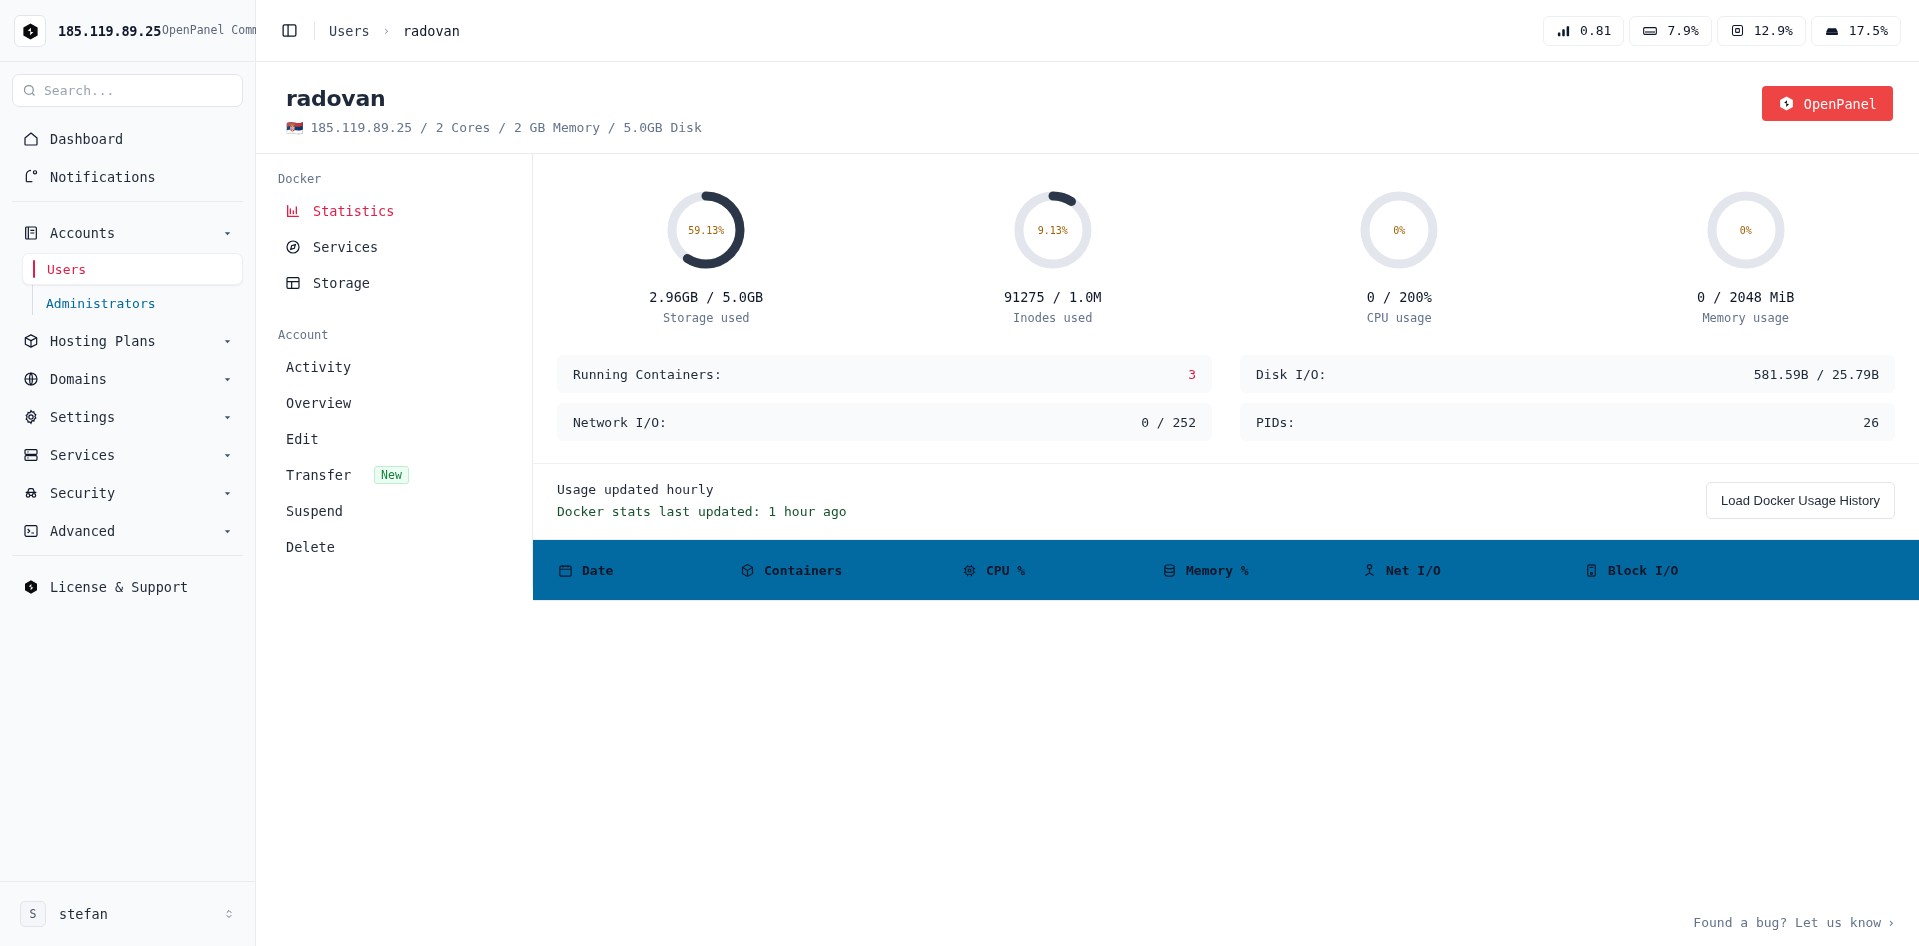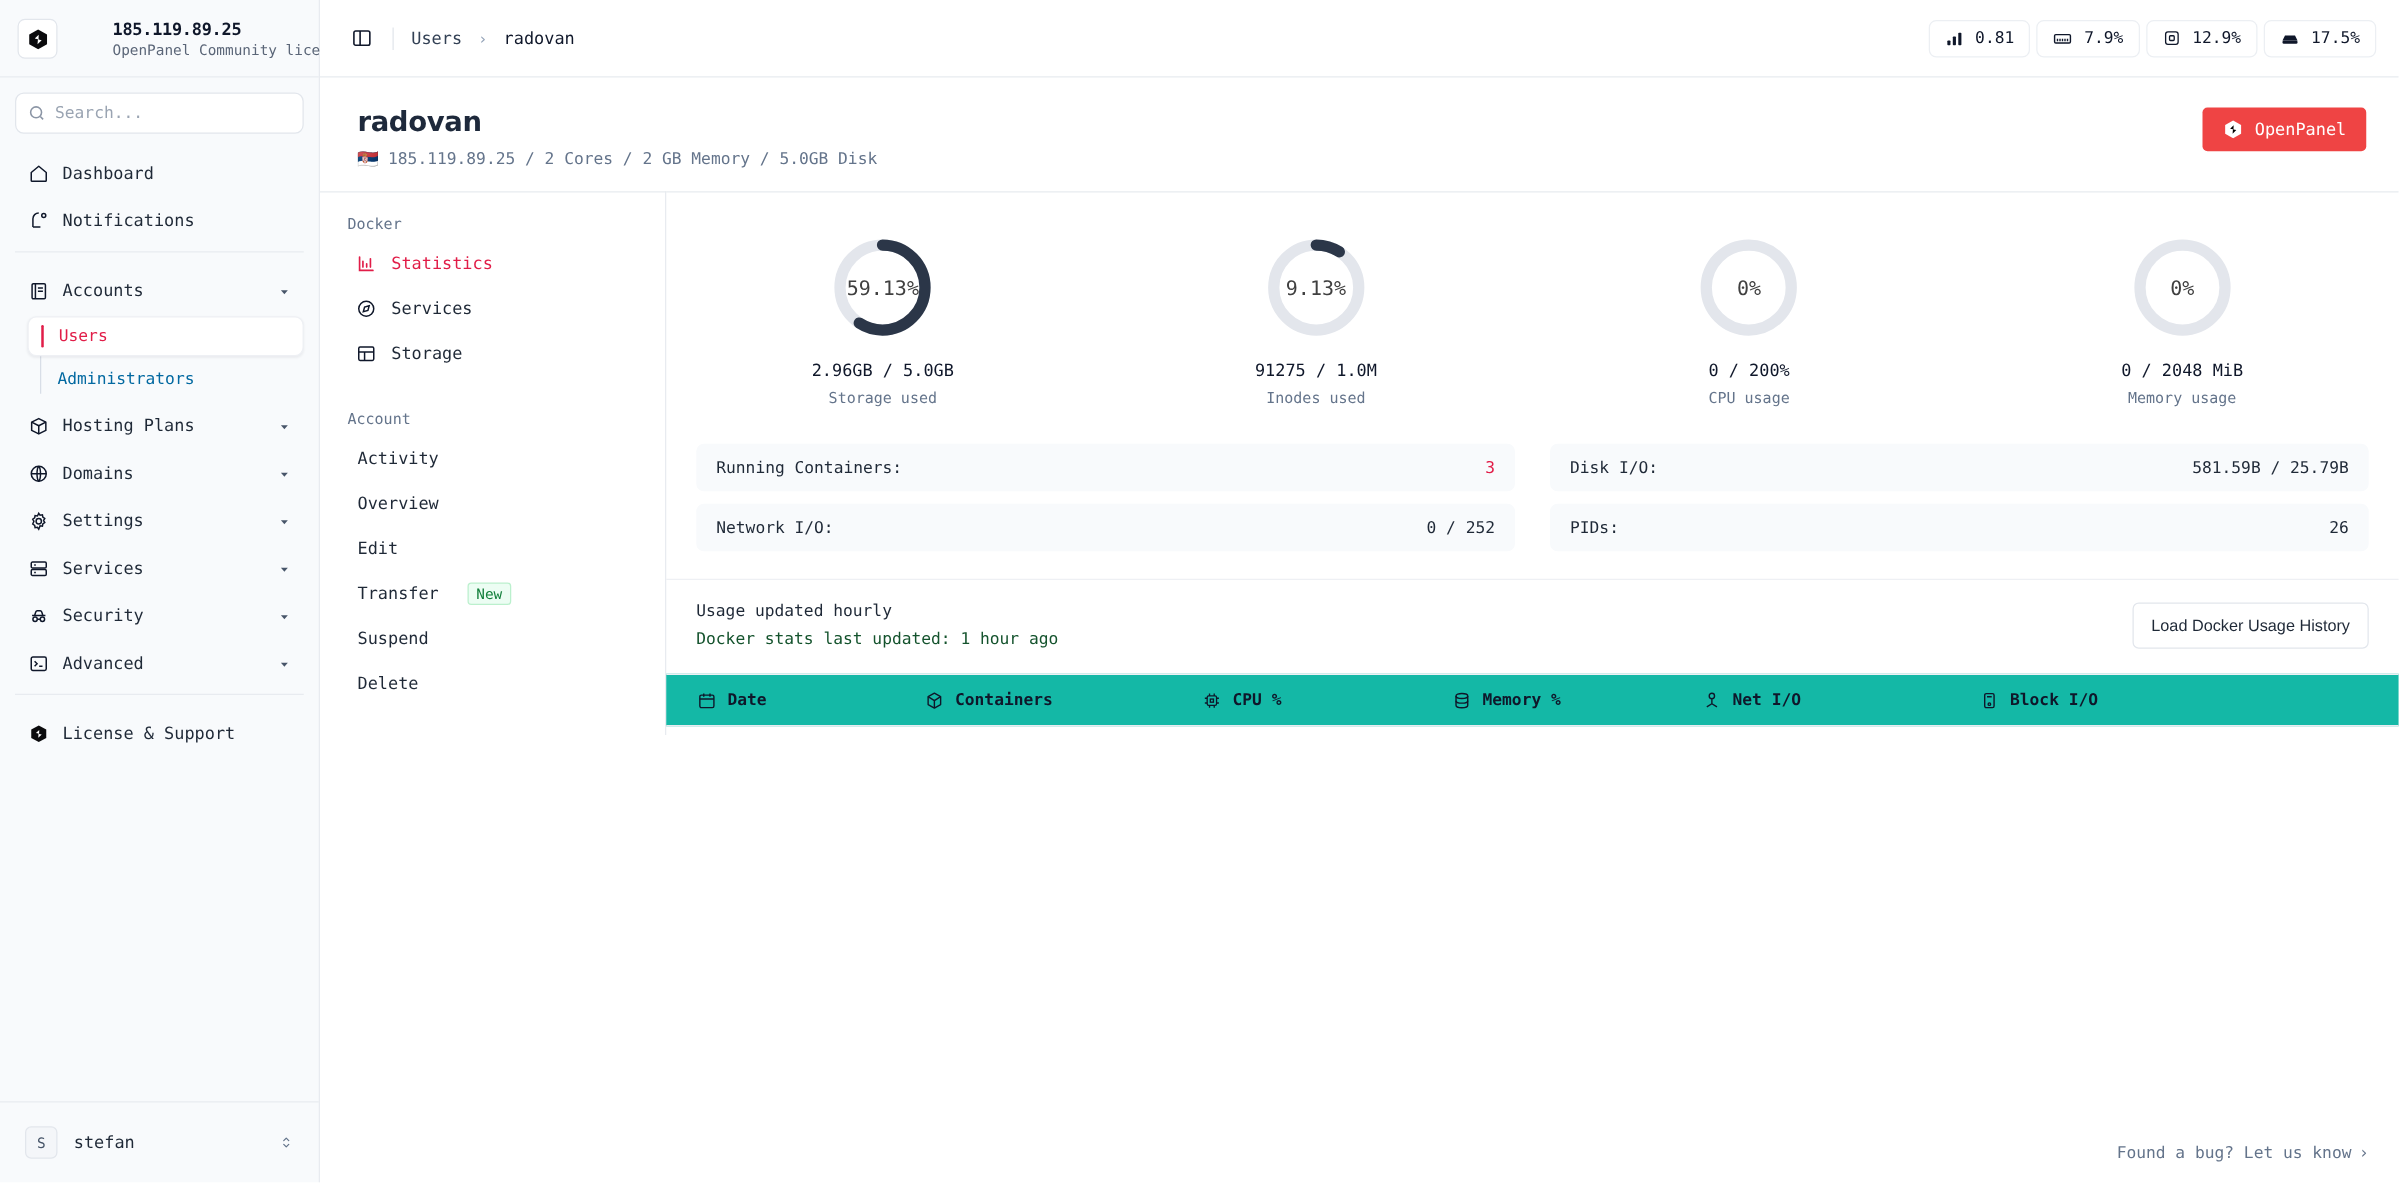--- a/index.html
+++ b/index.html
@@ -23,21 +23,21 @@
     display: flex; align-items: center; gap: 12px;
     padding: 13px 14px 12px 14px;
     border-bottom: 1px solid #e8ebf0;
     height: 62px;
   }
   .brand-logo {
     width: 32px; height: 32px; flex: 0 0 32px;
     background: #ffffff; border: 1px solid #e2e6ec; border-radius: 6px;
     display: flex; align-items: center; justify-content: center;
   }
-  .brand-txt { display: flex; flex-direction: column; gap: 1px; min-width: 0; margin-left: 32px; }
+  .brand-txt { display: flex; gap: 1px; min-width: 0; }
   .brand-ip { font-size: 13.5px; font-weight: 700; color: #0f172a; letter-spacing: -0.2px; }
   .brand-lic { font-size: 11.5px; color: #5b6678; white-space: nowrap; }
 
   .sb-search-wrap { padding: 12px 12px 8px 12px; }
   .sb-search {
     display: flex; align-items: center; gap: 7px;
     background: #ffffff; border: 1px solid #e2e6ec; border-radius: 7px;
     height: 33px; padding: 0 9px;
   }
   .sb-search input {
@@ -153,21 +153,21 @@
     border: 1px solid #bbf0cd; border-radius: 3px; padding: 1px 6px; margin-left: 11px;
   }
 
   
   .panel { flex: 1 1 auto; min-width: 0; border-top: 1px solid #e8ebf0; }
   .donuts { display: flex; padding: 34px 0 8px 0; }
   .donut-cell { flex: 1 1 0; display: flex; flex-direction: column; align-items: center; }
   .donut { position: relative; width: 84px; height: 84px; }
   .donut .pct {
     position: absolute; inset: 0; display: flex; align-items: center; justify-content: center;
-    font-size: 16px; color: #404040;
+    font-size: 10px; color: #a16207;
   }
   .donut-val { margin-top: 17px; font-size: 13.5px; color: #0f172a; }
   .donut-lbl { margin-top: 6px; font-size: 12px; color: #64748b; }
 
   .kv-grid { padding: 22px 24px 0 24px; }
   .kv-row { display: flex; gap: 28px; margin-bottom: 10px; }
   .kv {
     flex: 1 1 0; display: flex; align-items: center;
     background: #f8fafc; border-radius: 6px; height: 38px; padding: 0 16px;
     font-size: 13px; color: #1f2937;
@@ -183,21 +183,21 @@
   .usage-txt { display: flex; flex-direction: column; gap: 7px; }
   .usage-1 { font-size: 13px; color: #1f2937; }
   .usage-2 { font-size: 13px; color: #14532d; }
   .btn-history {
     margin-left: auto; background: #ffffff; border: 1px solid #e2e6ec;
     border-radius: 5px; padding: 10px 14px; font-size: 13px; color: #1f2937; cursor: pointer;
   }
 
   .thead {
     display: flex; align-items: center; border-top: 1px solid #eef0f4;
-    height: 42px; padding: 0 24px; background: #14b8a6;
+    height: 62px; padding: 0 24px; background: #0369a1;
   }
   .th { display: flex; align-items: center; gap: 9px; font-size: 13px; font-weight: 700; color: #0f172a; }
   .th .ico { width: 16px; height: 16px; display: flex; align-items: center; justify-content: center; }
   .th.c0 { width: 182px; } .th.c1 { width: 222px; } .th.c2 { width: 200px; }
   .th.c3 { width: 200px; } .th.c4 { width: 222px; } .th.c5 { width: 200px; }
 
   .panel-bottom-line { border-bottom: 1px solid #e8ebf0; }
 
   .footer {
     margin-top: auto; padding: 0 24px 16px 0;

